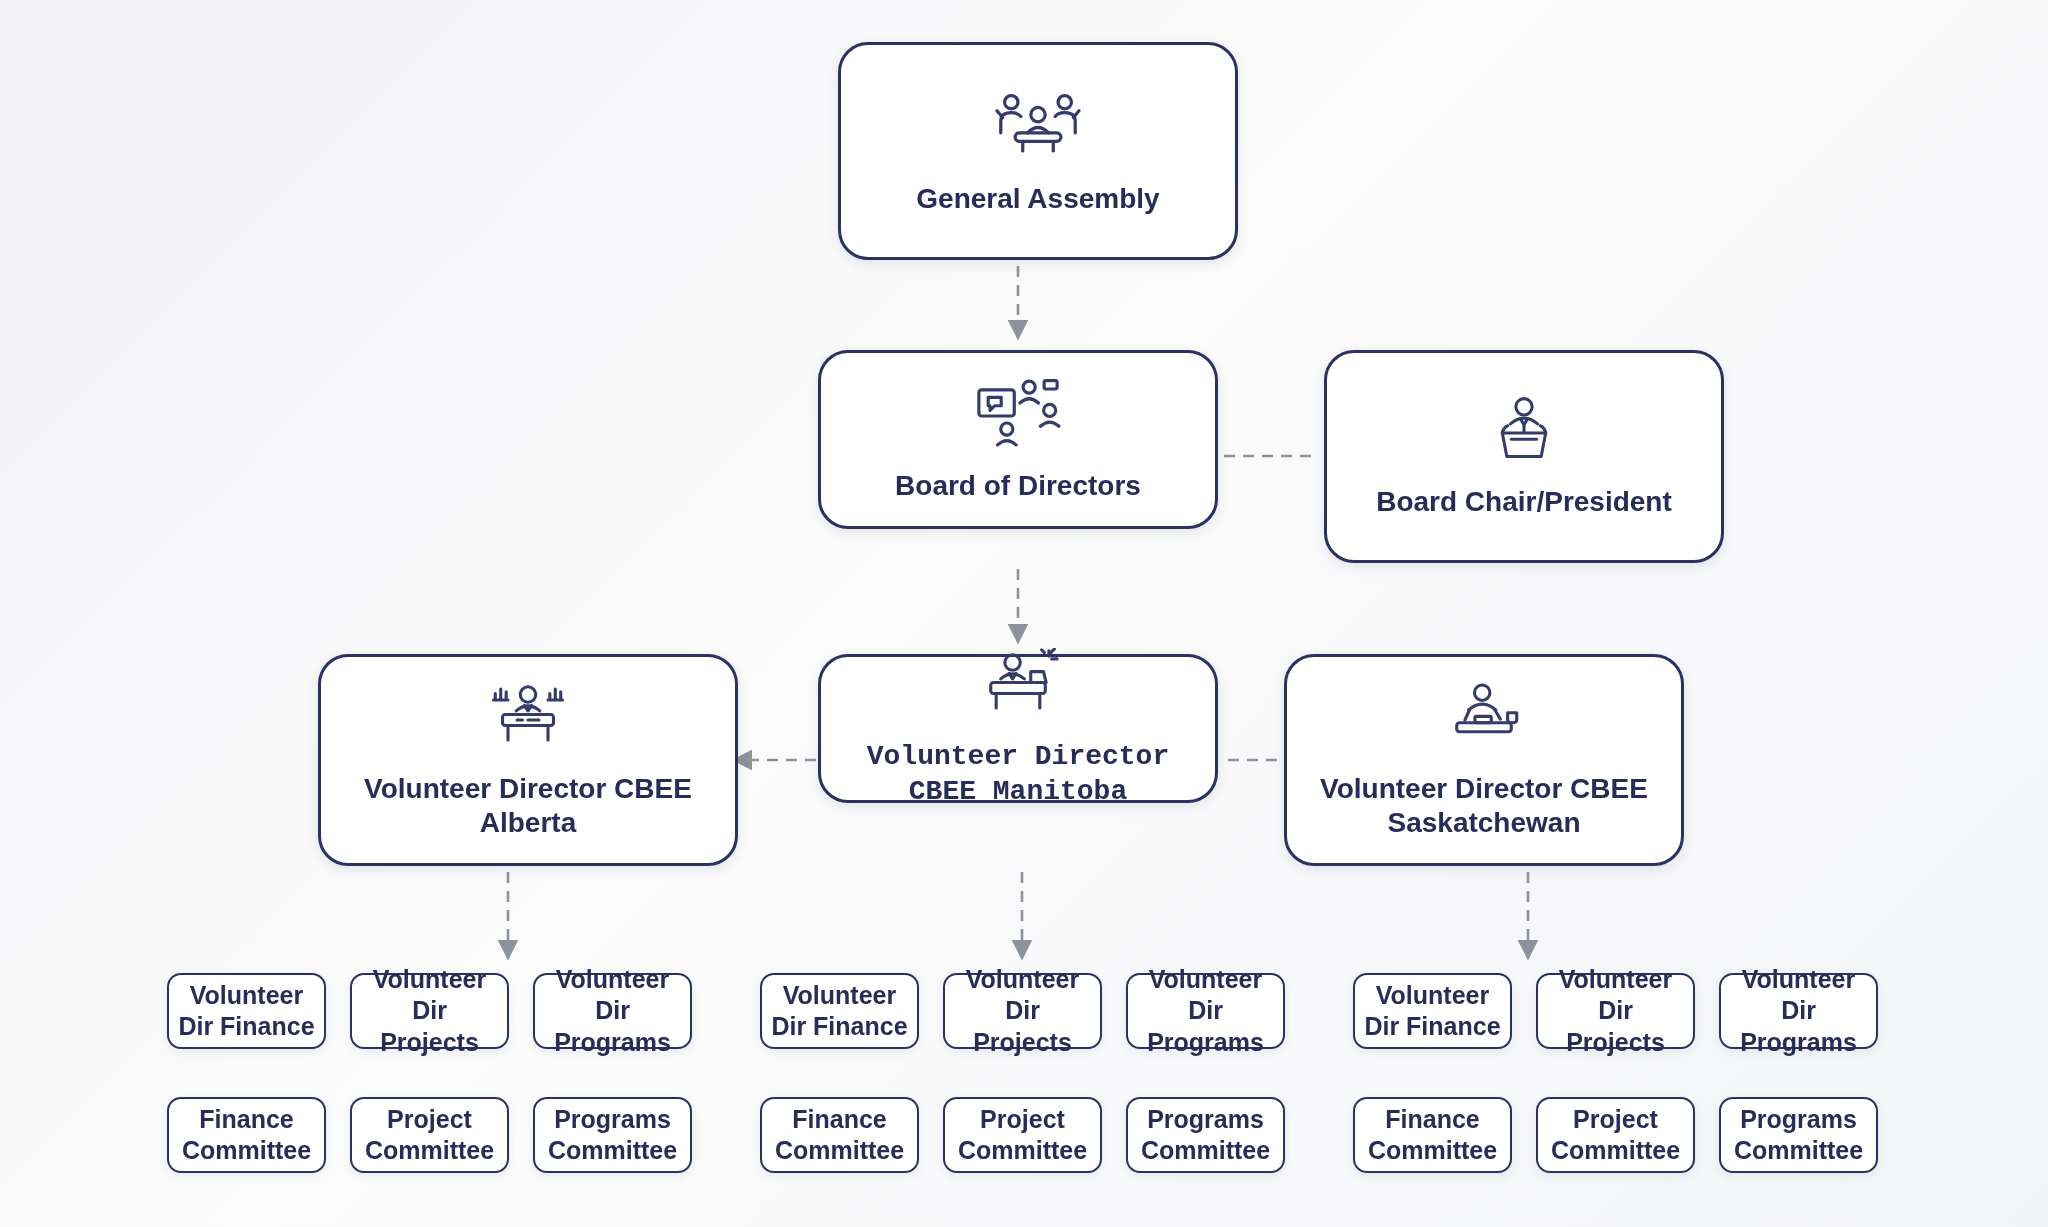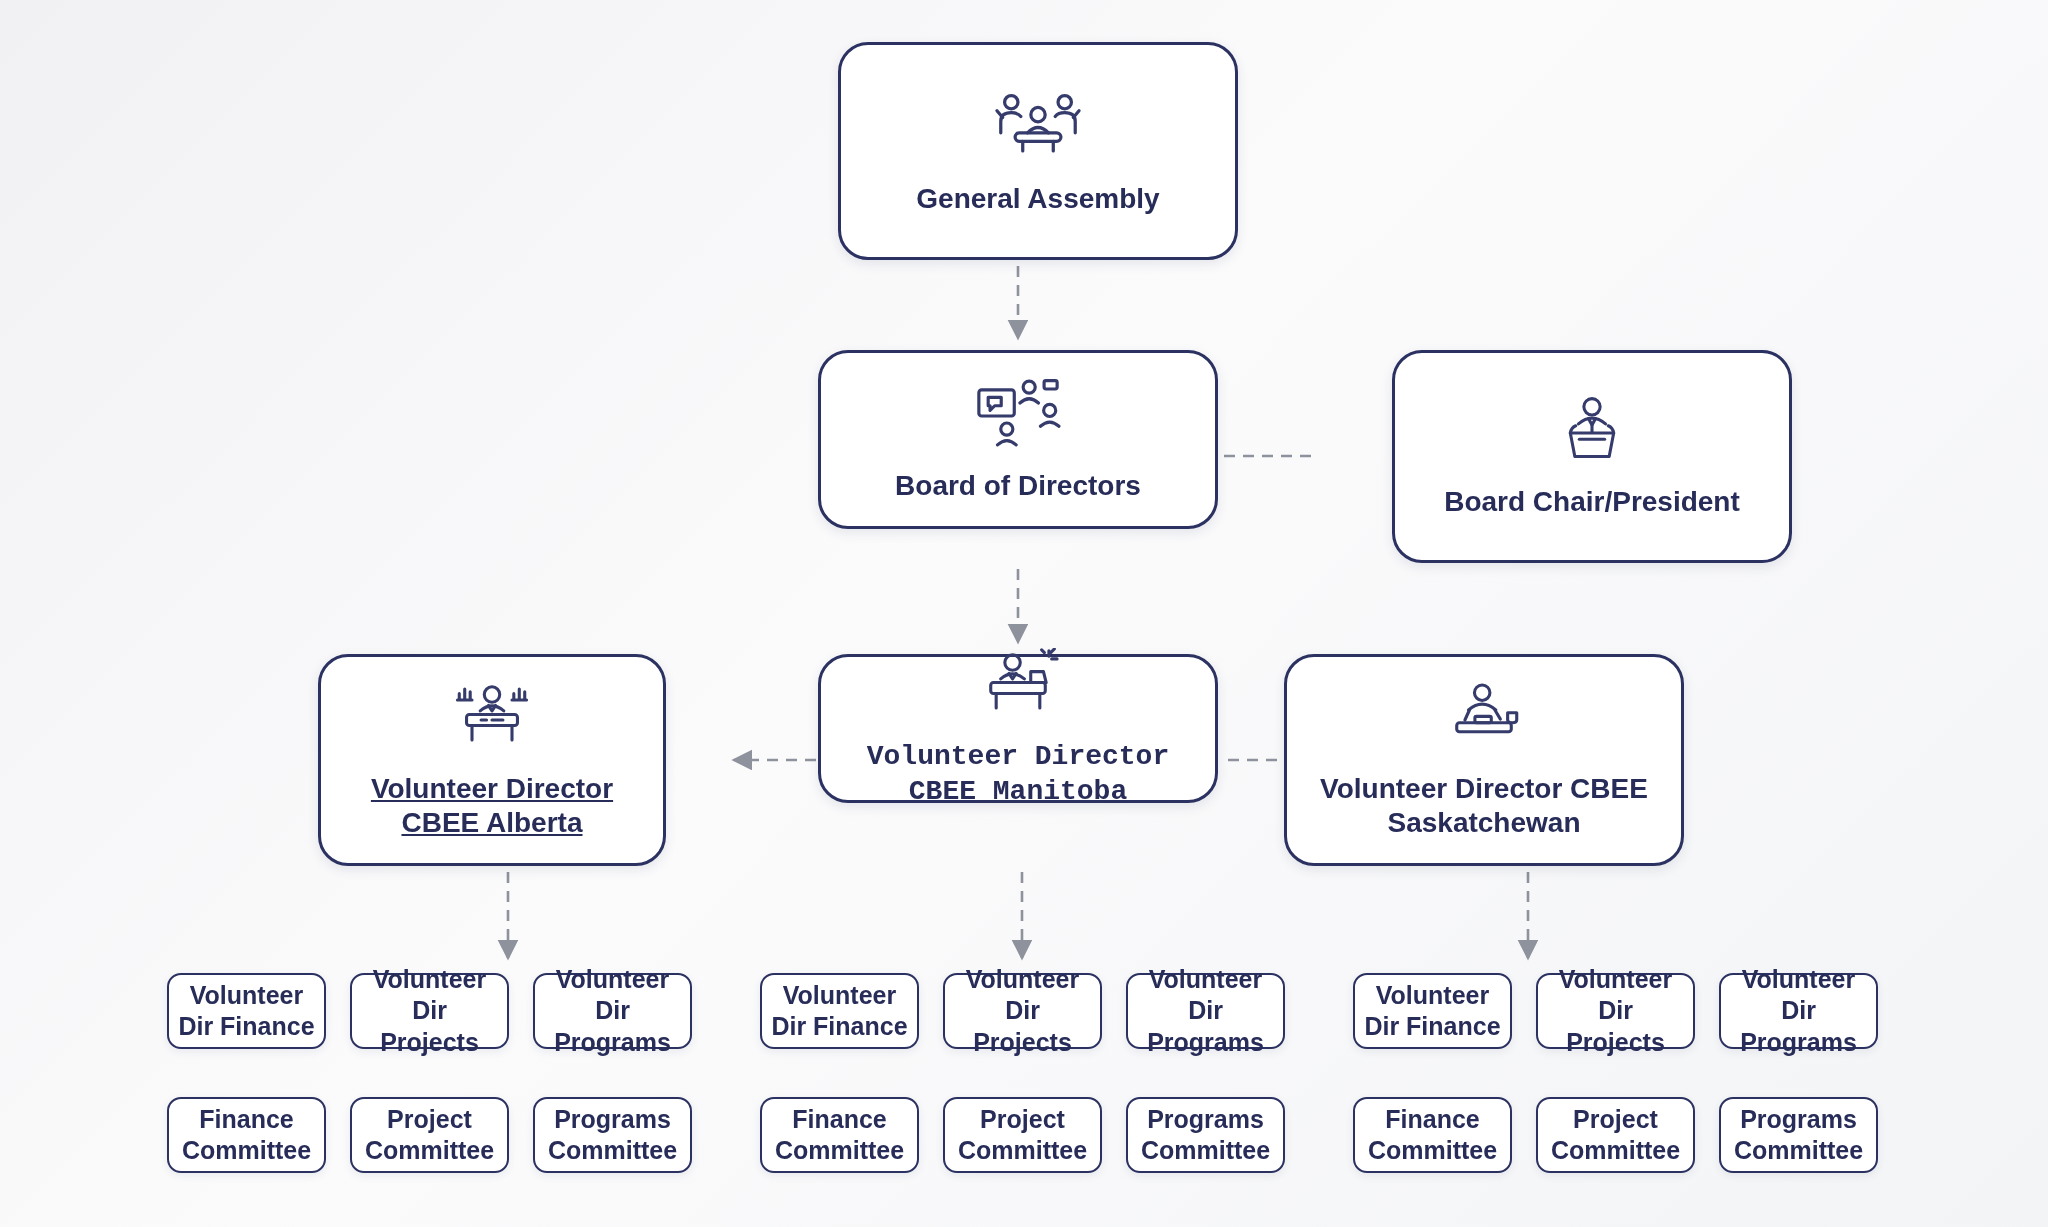--- a/index.html
+++ b/index.html
@@ -105,38 +105,38 @@
           <circle cx="86" cy="38" r="6.5"></circle>
           <path d="M76 55 q10 -9 20 0"></path>
           <circle cx="40" cy="58" r="6.5"></circle>
           <path d="M30 75 q10 -9 20 0"></path>
         </g>
       </svg>
     </span>
     <h2 class="nlabel">Board of Directors</h2>
   </section>
 
-  <section class="node lvl1" style="left:1392px; top:350px; width:400px; height:213px;">
+  <section class="node lvl1" style="left:1324px; top:350px; width:400px; height:213px;">
     <span class="nicon">
       <svg viewBox="0 0 104 88" width="94" height="80">
         <g fill="none" stroke="#353b6b" stroke-width="3.4" stroke-linecap="round" stroke-linejoin="round">
           <circle cx="52" cy="15" r="9"></circle>
           <path d="M37 34 q15 -13 30 0"></path>
           <path d="M48 28 l4 7 l4 -7"></path>
           <path d="M52 35 v7"></path>
           <path d="M34 36 q-5 2 -6 8 M70 36 q5 2 6 8"></path>
           <path d="M28 44 h48 l-5 26 h-38 z"></path>
           <path d="M38 51 h28"></path>
         </g>
       </svg>
     </span>
     <h2 class="nlabel">Board Chair/President</h2>
   </section>
 
-  <section class="node lvl1" style="left:318px; top:654px; width:348px; height:212px;text-decoration:underline;">
+  <section class="node lvl1" style="left:318px; top:654px; width:420px; height:212px;">
     <span class="nicon">
       <svg viewBox="0 0 104 88" width="96" height="80">
         <g fill="none" stroke="#353b6b" stroke-width="3.4" stroke-linecap="round" stroke-linejoin="round">
           <circle cx="52" cy="16" r="8.5"></circle>
           <path d="M39 34 q13 -11 26 0"></path>
           <path d="M48 28 l4 6 l4 -6"></path>
           <path d="M16 22 v-7 M22 22 v-12 M28 22 v-9 M14 22 h16"></path>
           <path d="M76 22 v-7 M82 22 v-12 M88 22 v-9 M74 22 h16"></path>
           <rect x="24" y="38" width="56" height="12" rx="3"></rect>
           <path d="M40 44 h6 M52 44 h12"></path>

